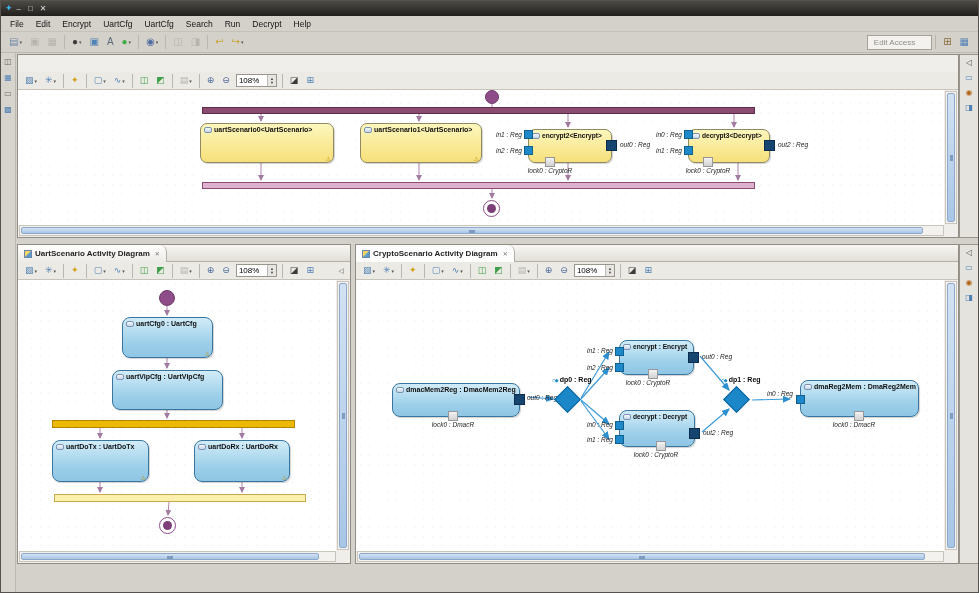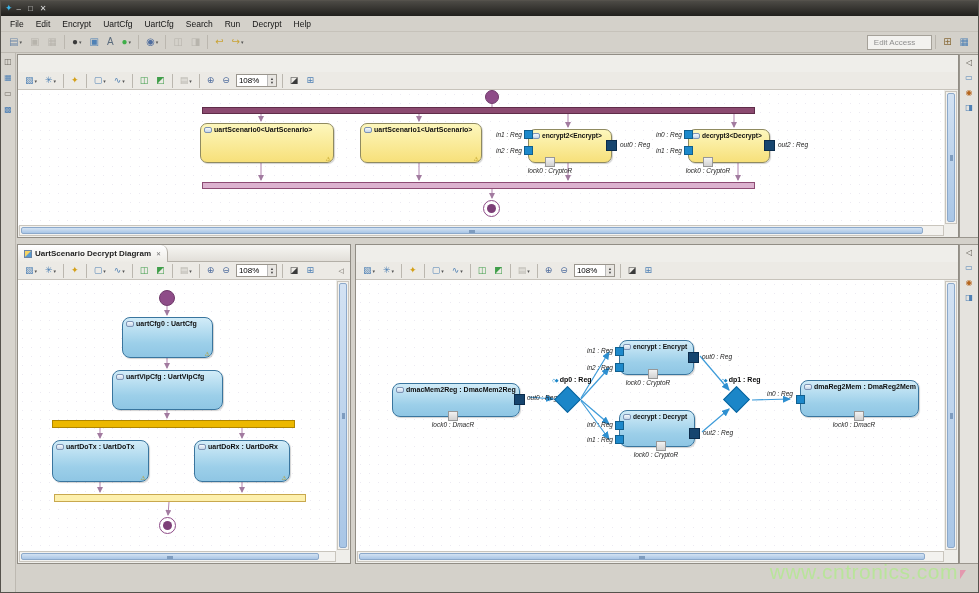--- a/index.html
+++ b/index.html
@@ -377,21 +377,21 @@
       </span>
       <span class="tbtn">
         <span class="glyph" style="color: rgb(79, 129, 181);">◨</span>
       </span>
     </div>
 
   <div class="panel" style="left:16px; top:243px; width:334px; height:320px;">
     <div class="tabrow">
       <div class="tab">
         <span class="tab-icon"></span>
-        <span>UartScenario Decrypt Diagram</span>
+        <span>UartScenario Activity Diagram</span>
         <span class="tab-close">✕</span>
       </div>
     </div>
     <div class="dtoolbar">
       <span class="tgroup">
           <span class="tbtn">
             <span class="glyph" style="color: rgb(79, 129, 181);">▧</span>
             <span class="dd">▾</span>
           </span>
           <span class="tbtn">
@@ -511,20 +511,27 @@
         </span>
     </div>
     <div class="sb" style="left:1px; right:14px; bottom:1px; height:11px;">
       <span class="thumb" style="top:1px; bottom:1px; left:1px; right:16px;">
           <span class="grip"></span>
         </span>
     </div>
   </div>
 
   <div class="panel" style="left:354px; top:243px; width:604px; height:320px;">
+    <div class="tabrow">
+      <div class="tab active">
+        <span class="tab-icon"></span>
+        <span>CryptoScenario Activity Diagram</span>
+        <span class="tab-close">✕</span>
+      </div>
+    </div>
     <div class="dtoolbar">
       <span class="tgroup">
           <span class="tbtn">
             <span class="glyph" style="color: rgb(79, 129, 181);">▧</span>
             <span class="dd">▾</span>
           </span>
           <span class="tbtn">
             <span class="glyph" style="color: rgb(79, 129, 181);">✳</span>
             <span class="dd">▾</span>
           </span>
@@ -678,18 +685,14 @@
         <span class="glyph" style="color: rgb(79, 129, 181);">▭</span>
       </span>
       <span class="tbtn">
         <span class="glyph" style="color: rgb(181, 101, 29);">◉</span>
       </span>
       <span class="tbtn">
         <span class="glyph" style="color: rgb(79, 129, 181);">◨</span>
       </span>
     </div>
 
-  <div class="watermark">
-    <span>www.cntronics.com</span>
-    <span class="cursor-tri"></span>
-  </div>
 
 </div>
 
 </body></html>

